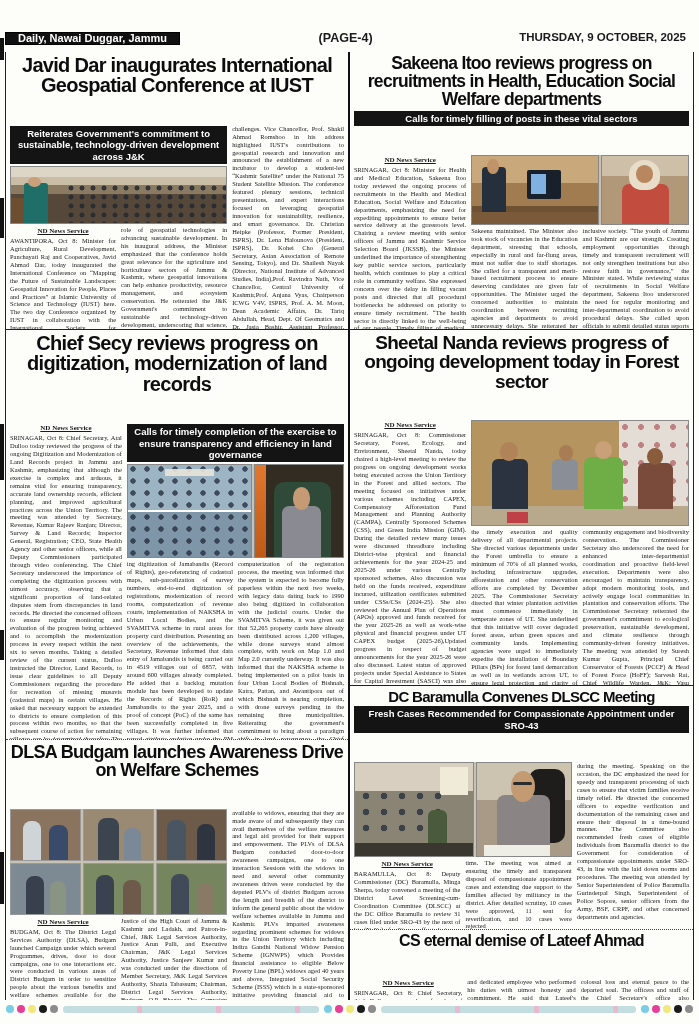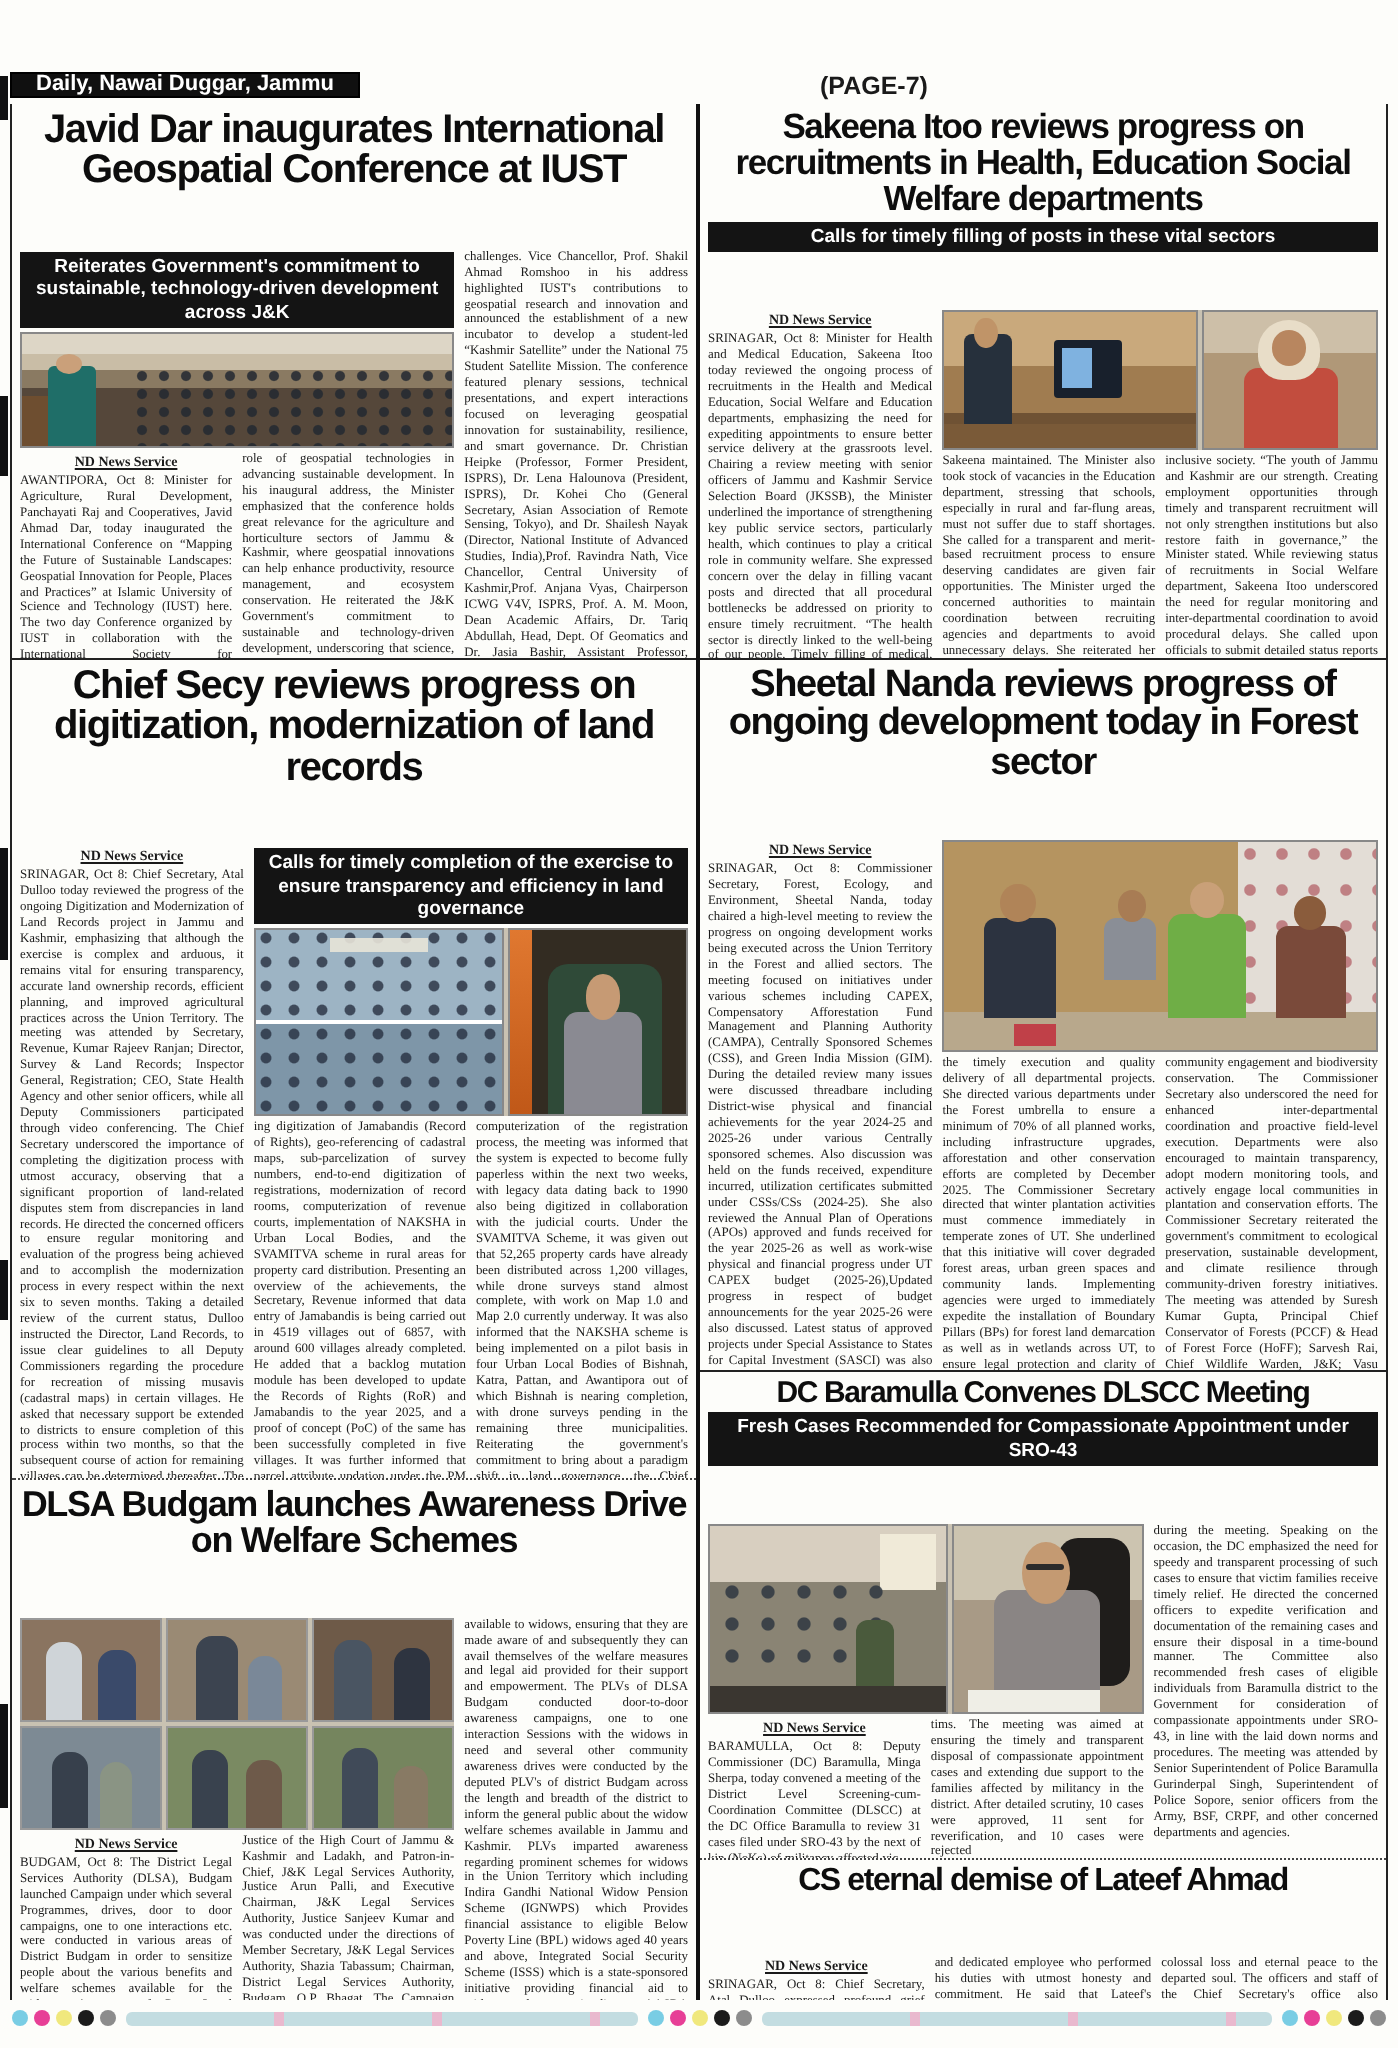--- a/index.html
+++ b/index.html
@@ -1,20 +1,20 @@
 <!DOCTYPE html>
 <html><head>
 <meta charset="utf-8">
 <style>
   html,body{margin:0;padding:0;background:#e9e9e6;}
   body{width:699px;height:1024px;position:relative;overflow:hidden;
        font-family:"Liberation Serif",serif;color:#1a1a1a;}
   .page{position:absolute;inset:0;background:#fdfdfa;}
   
-  .mast{position:absolute;top:27px;left:5px;right:5px;height:22px;display:flex;align-items:flex-end;}
+  .mast{position:absolute;top:27px;left:5px;right:5px;height:22px;display:flex;align-items:center;}
   .mast-left{background:#101010;color:#fff;font:700 11px/1 "Liberation Sans",sans-serif;
              display:flex;align-items:center;padding:0 12px;white-space:nowrap;border:1px solid #000;}
   .stripes{flex:1;margin:2px 4px;background:repeating-linear-gradient(180deg,#101010 0 1.6px,transparent 1.6px 3.4px);}
   .mast-page{font:700 12.5px/1 "Liberation Sans",sans-serif;display:flex;align-items:center;padding:0 8px;}
   .mast-date{font:700 11.5px/1 "Liberation Sans",sans-serif;display:flex;align-items:center;padding:0 8px;white-space:nowrap;}
   
   .content{position:absolute;top:52px;left:5px;right:5px;height:948px;display:flex;}
   .stack{display:flex;flex-direction:column;box-sizing:border-box;}
   .stack.left{width:345px;border-right:2px solid #111;border-left:1px solid #222;}
   .stack.right{flex:1;border-right:1px solid #222;}
@@ -54,22 +54,23 @@
 
   <div class="edge" style="top:38px;height:22px"></div>
   <div class="edge" style="top:198px;height:40px"></div>
   <div class="edge" style="top:424px;height:56px"></div>
   <div class="edge" style="top:630px;height:30px"></div>
   <div class="edge" style="top:852px;height:52px"></div>
 
   <div class="mast">
     <div class="mast-left">Daily, Nawai Duggar, Jammu</div>
     <div class="stripes"></div>
-    <div class="mast-page">(PAGE-7)</div>
+    <div class="mast-page">(PAGE-4)</div>
     <div class="stripes"></div>
+    <div class="mast-date">THURSDAY, 9 OCTOBER, 2025</div>
   </div>
 
   <div class="content">
 
     <div class="stack left">
 
       <div class="art" style="height:278px">
         <h2 class="h20">Javid Dar inaugurates International Geospatial Conference at IUST</h2>
         <div class="row">
           <div class="w23">

